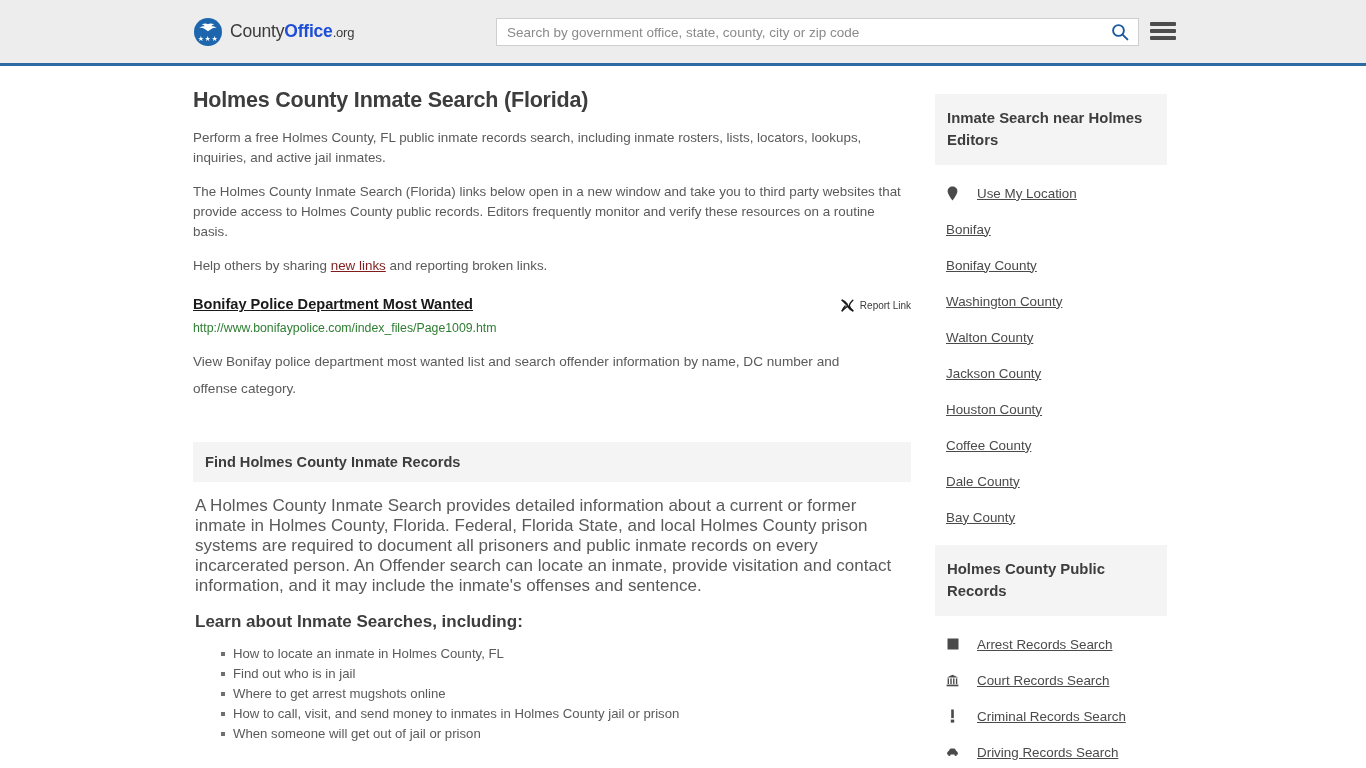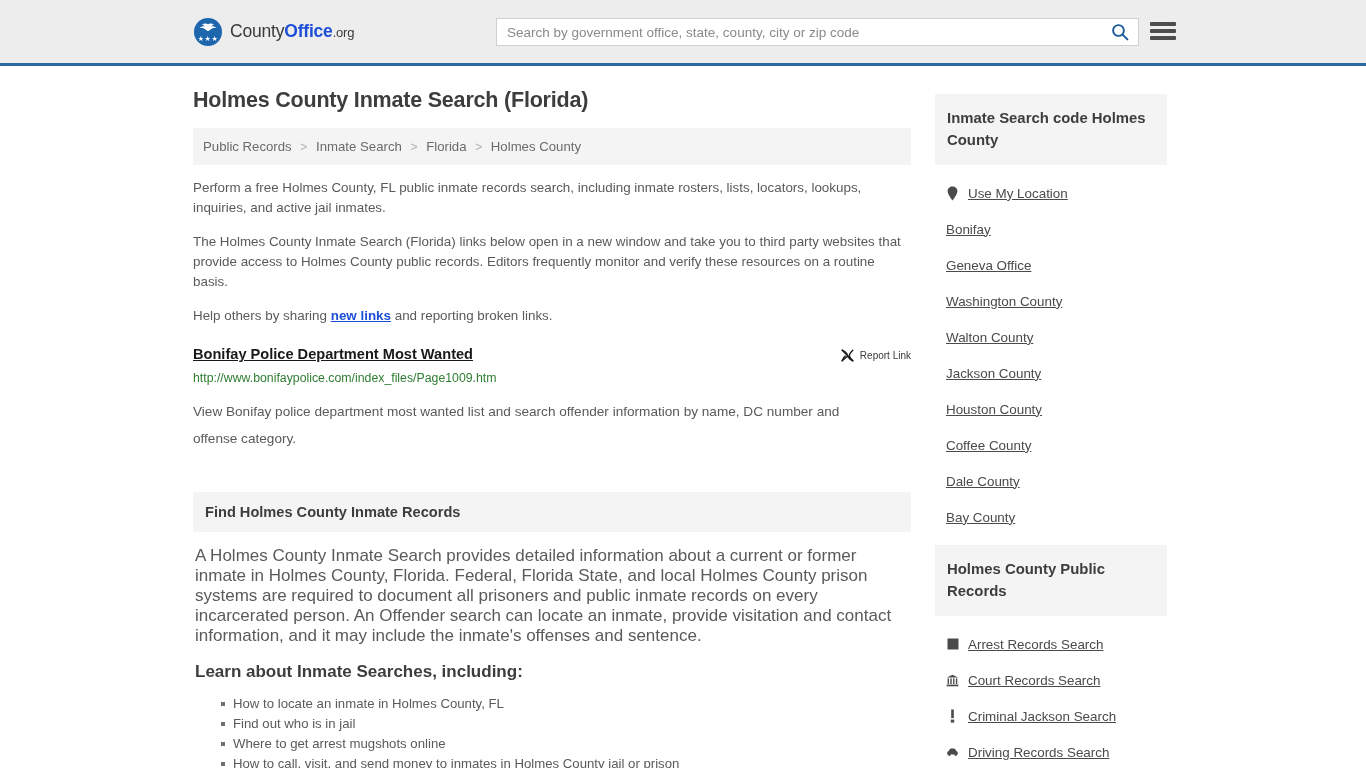--- a/index.html
+++ b/index.html
@@ -169,23 +169,23 @@
   }
 
   
   .intro p {
     font-size: 13.4px;
     line-height: 20px;
     color: #5a5a5a;
     margin: 0 0 14px 0;
   }
   .intro p a {
-    color: #1d4ed8;
+    color: #7f1d1d;
     text-decoration: underline;
-    font-weight: bold;
+    font-weight: normal;
   }
 
   
   .result {
     margin-top: 20px;
   }
   .result-head {
     display: flex;
     align-items: flex-start;
     justify-content: space-between;
@@ -279,21 +279,21 @@
     line-height: 22px;
   }
   .side-list {
     padding: 10px 0 0 0;
     margin: 0;
     list-style: none;
   }
   .side-list li {
     display: flex;
     align-items: center;
-    gap: 9px;
+    gap: 18px;
     padding: 0 0 0 11px;
     height: 36px;
   }
   .side-list li a {
     color: #4a4a4a;
     font-size: 13.4px;
     text-decoration: underline;
     cursor: pointer;
   }
   .side-icon {
@@ -339,29 +339,20 @@
   </div>
 </div>
 
 <div class="page">
   <div class="page-inner">
 
     <div class="col-main">
 
       <h1 class="page-title">Holmes County Inmate Search (Florida)</h1>
 
-      <div class="breadcrumb">
-        <a>Public Records</a>
-        <span class="sep">&gt;</span>
-        <a>Inmate Search</a>
-        <span class="sep">&gt;</span>
-        <a>Florida</a>
-        <span class="sep">&gt;</span>
-        <a>Holmes County</a>
-      </div>
 
       <div class="intro">
         <p>Perform a free Holmes County, FL public inmate records search, including inmate rosters, lists, locators, lookups, inquiries, and active jail inmates.</p>
         <p>The Holmes County Inmate Search (Florida) links below open in a new window and take you to third party websites that provide access to Holmes County public records. Editors frequently monitor and verify these resources on a routine basis.</p>
         <p><span>Help others by sharing </span><a>new links</a><span> and reporting broken links.</span></p>
       </div>
 
       <div class="result">
         <div class="result-head">
           <a class="result-title">Bonifay Police Department Most Wanted</a>
@@ -393,35 +384,35 @@
             <li>When someone will get out of jail or prison</li>
           </ul>
         </div>
       </div>
 
     </div>
 
     <div class="col-side">
 
       <div class="side-card">
-        <div class="side-head">Inmate Search code Holmes County</div>
+        <div class="side-head">Inmate Search near Holmes Editors</div>
         <ul class="side-list">
           <li>
             <span class="side-icon">
               <svg width="11" height="15" viewBox="0 0 11 15">
                 <path d="M5.5 0.4 C2.6 0.4 0.6 2.5 0.6 5.1 C0.6 8.5 5.5 14.6 5.5 14.6 C5.5 14.6 10.4 8.5 10.4 5.1 C10.4 2.5 8.4 0.4 5.5 0.4 Z" fill="#4a4a4a"></path>
               </svg>
             </span>
             <a>Use My Location</a>
           </li>
           <li>
             <a>Bonifay</a>
           </li>
           <li>
-            <a>Geneva Office</a>
+            <a>Bonifay County</a>
           </li>
           <li>
             <a>Washington County</a>
           </li>
           <li>
             <a>Walton County</a>
           </li>
           <li>
             <a>Jackson County</a>
           </li>
@@ -464,21 +455,21 @@
             </span>
             <a>Court Records Search</a>
           </li>
           <li>
             <span class="side-icon">
               <svg width="5" height="14" viewBox="0 0 5 14">
                 <rect x="1.2" y="0.5" width="2.6" height="8.6" fill="#4a4a4a"></rect>
                 <rect x="0.8" y="10.6" width="3.4" height="3" fill="#4a4a4a"></rect>
               </svg>
             </span>
-            <a>Criminal Jackson Search</a>
+            <a>Criminal Records Search</a>
           </li>
           <li>
             <span class="side-icon">
               <svg width="14" height="10" viewBox="0 0 14 10">
                 <path d="M1.2 6.6 C1.2 5.2 2.0 4.3 3.0 3.9 L4.0 2.0 C4.3 1.4 4.9 1.1 5.5 1.1 L8.5 1.1 C9.1 1.1 9.7 1.4 10.0 2.0 L11.0 3.9 C12.0 4.3 12.8 5.2 12.8 6.6 L12.8 7.6 L1.2 7.6 Z" fill="#4a4a4a"></path>
                 <circle cx="3.6" cy="8.0" r="1.3" fill="#4a4a4a"></circle>
                 <circle cx="10.4" cy="8.0" r="1.3" fill="#4a4a4a"></circle>
               </svg>
             </span>
             <a>Driving Records Search</a>

